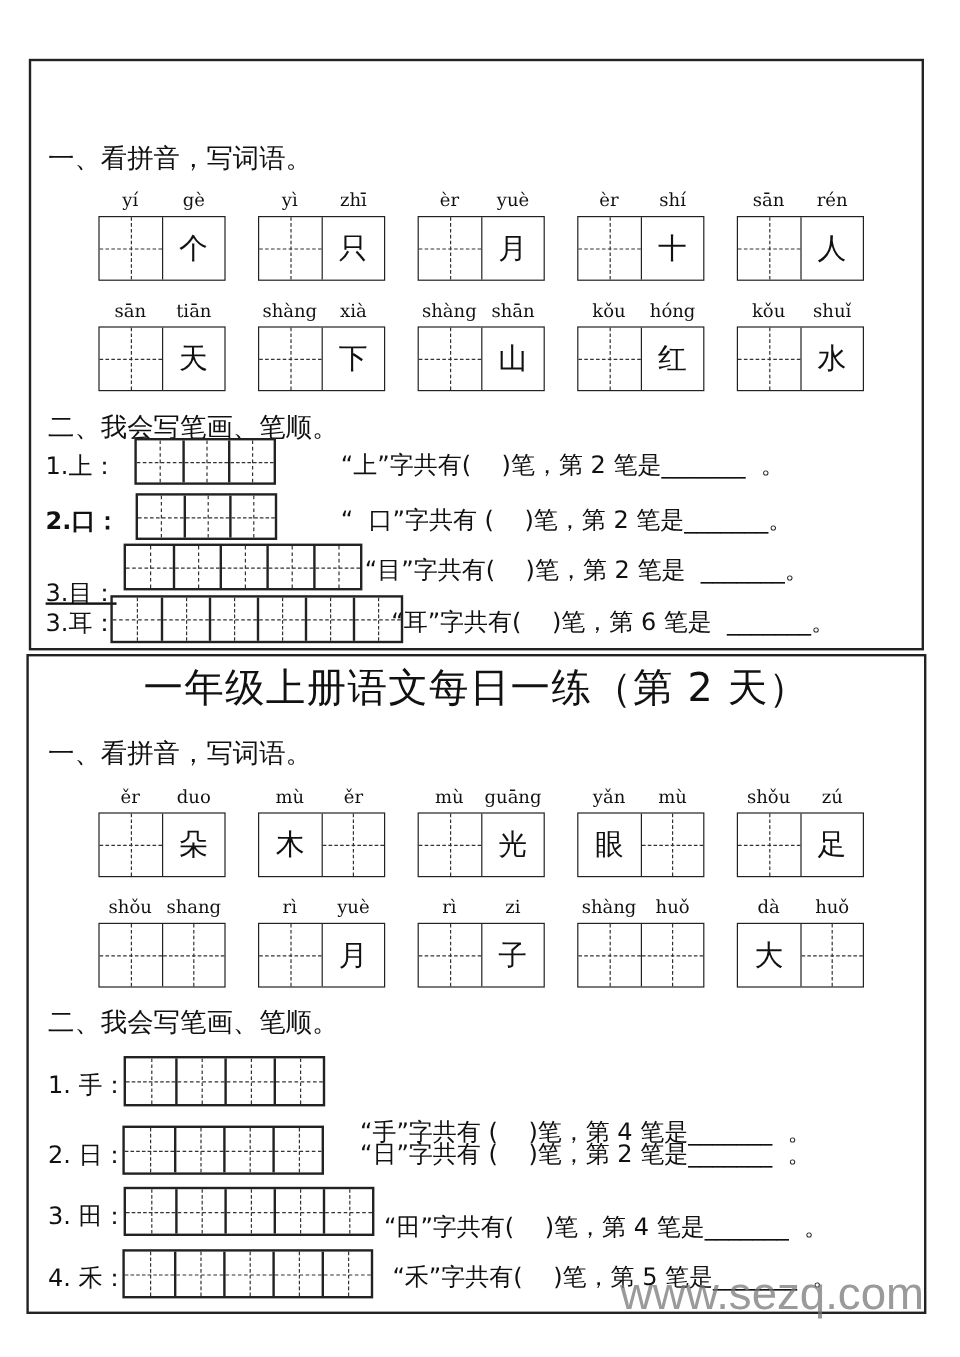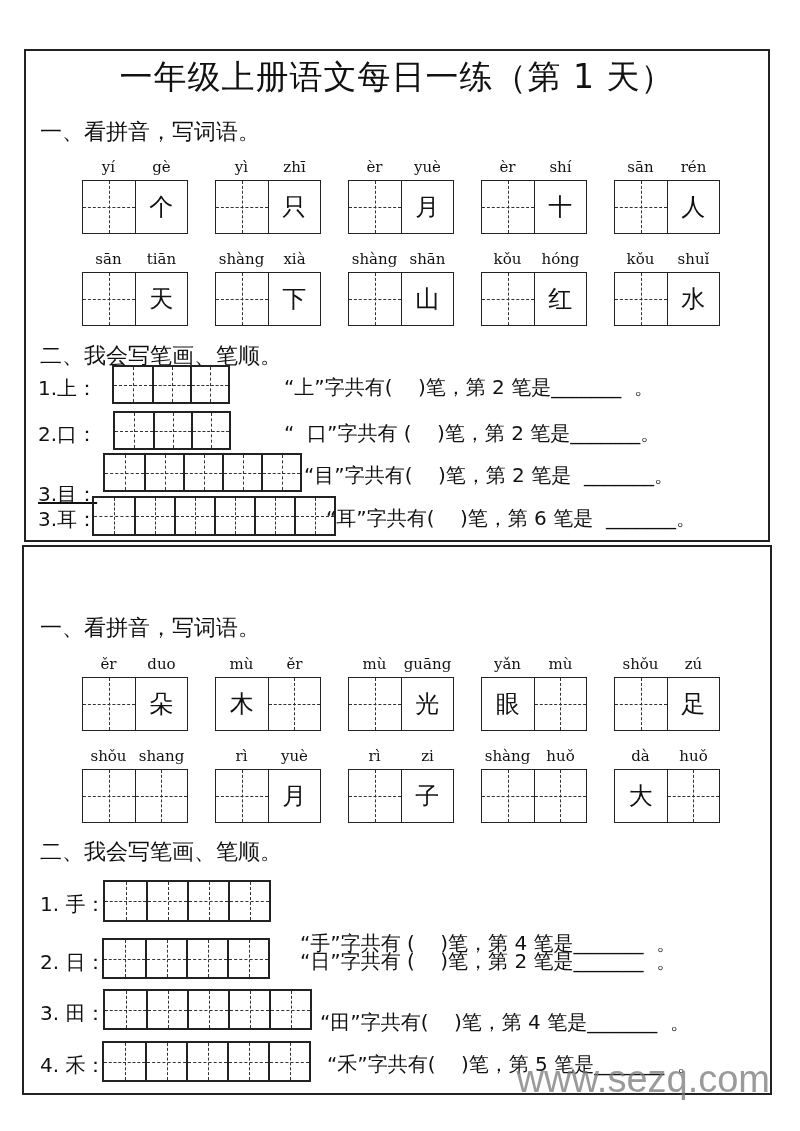--- a/index.html
+++ b/index.html
@@ -26,21 +26,20 @@
   .g::before { content:""; position:absolute; left:0; right:0; top:50%; border-top:1px dashed #333; }
   .g::after { content:""; position:absolute; top:0; bottom:0; left:50%; border-left:1px dashed #333; }
   .q { position:absolute; font-size:20px; font-family:"DejaVu Sans", sans-serif; white-space:pre; }
   .watermark { position:absolute; right:30px; top:1058px; font-size:38px; color:rgba(120,120,120,0.75);
                font-family:"Liberation Sans", sans-serif; letter-spacing:0px; }
 </style>
 </head>
 <body>
 
 <div class="frame" style="left:24px;top:49px;width:746px;height:493px;">
-  <div class="title" style="top:4px;">一年级上册语文每日一练（第 1 天）</div>
   <div class="sec" style="left:14px;top:66px;">一、看拼音，写词语。</div>
 
   <div id="d1-words">
       <div class="word" style="left: 56px; top: 107px;">
         <div class="py">
           <span class="a">yí</span>
           <span class="b">gè</span>
         </div>
         <div class="cells">
           <div class="cell empty"></div>
@@ -142,21 +141,21 @@
   <div class="sec" style="left:14px;top:290px;">二、我会写笔画、笔顺。</div>
 
   <div id="d1-strokes">
       <div class="lbl" style="left: 12px; top: 323.5px;">1.上：</div>
       <div class="grid" style="left: 86px; top: 314px; height: 39px;">
         <div class="g" style="width: 38px;"></div>
         <div class="g" style="width: 38px;"></div>
         <div class="g" style="width: 38px;"></div>
       </div>
       <div class="q" style="left: 258px; top: 322.5px;">“上”字共有(    )笔，第 2 笔是_______  。</div>
-      <div class="lbl" style="left: 12px; top: 369.5px;">2.口：</div>
+      <div class="lbl" style="left: 12px; top: 369.5px; font-weight: bold;">2.口：</div>
       <div class="grid" style="left: 87px; top: 360px; height: 39px;">
         <div class="g" style="width: 38px;"></div>
         <div class="g" style="width: 38px;"></div>
         <div class="g" style="width: 38px;"></div>
       </div>
       <div class="q" style="left: 258px; top: 368.5px;">“  口”字共有 (    )笔，第 2 笔是_______。</div>
       <div class="lbl" style="left: 12px; top: 430px; text-decoration: underline;">3.目：</div>
       <div class="grid" style="left: 77px; top: 402px; height: 39px;">
         <div class="g" style="width: 39px;"></div>
         <div class="g" style="width: 39px;"></div>
@@ -172,20 +171,21 @@
         <div class="g" style="width: 40px;"></div>
         <div class="g" style="width: 40px;"></div>
         <div class="g" style="width: 40px;"></div>
         <div class="g" style="width: 40px;"></div>
       </div>
       <div class="q" style="left: 300px; top: 454px;">“耳”字共有(    )笔，第 6 笔是  _______。</div>
     </div>
 </div>
 
 <div class="frame" style="left:22px;top:545px;width:750px;height:550px;">
+  <div class="title" style="top:4px;">一年级上册语文每日一练（第 2 天）</div>
   <div class="sec" style="left:16px;top:66px;">一、看拼音，写词语。</div>
 
   <div id="d2-words">
       <div class="word" style="left: 58px; top: 108px;">
         <div class="py">
           <span class="a">ěr</span>
           <span class="b">duo</span>
         </div>
         <div class="cells">
           <div class="cell empty"></div>

